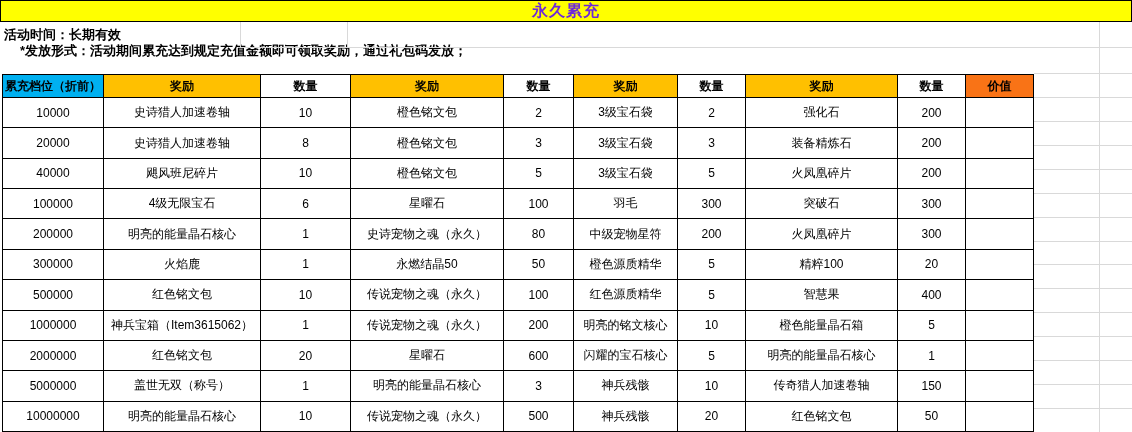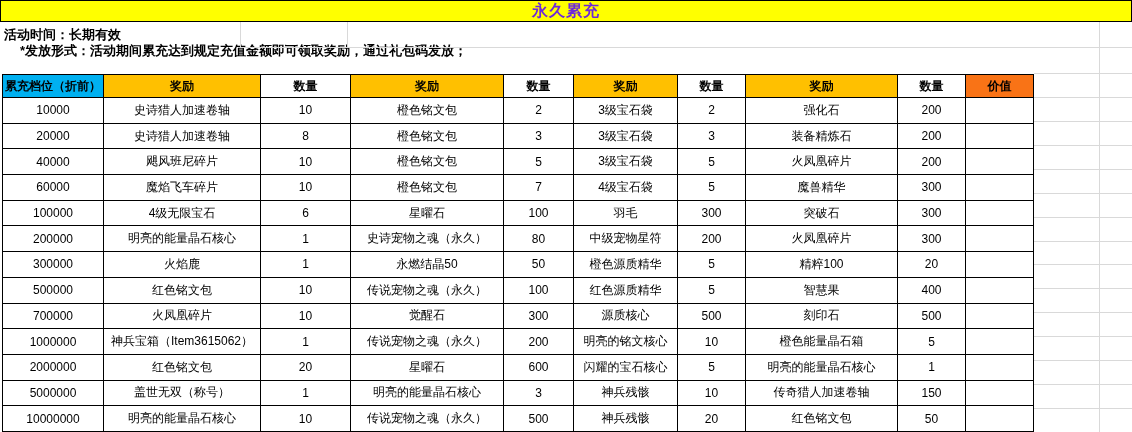--- a/index.html
+++ b/index.html
@@ -105,32 +105,20 @@
         <td>10</td>
         <td>橙色铭文包</td>
         <td>5</td>
         <td>3级宝石袋</td>
         <td>5</td>
         <td>火凤凰碎片</td>
         <td>200</td>
         <td></td>
       </tr>
       <tr>
-        <td>60000</td>
-        <td>魔焰飞车碎片</td>
-        <td>10</td>
-        <td>橙色铭文包</td>
-        <td>7</td>
-        <td>4级宝石袋</td>
-        <td>5</td>
-        <td>魔兽精华</td>
-        <td>300</td>
-        <td></td>
-      </tr>
-      <tr>
         <td>100000</td>
         <td>4级无限宝石</td>
         <td>6</td>
         <td>星曜石</td>
         <td>100</td>
         <td>羽毛</td>
         <td>300</td>
         <td>突破石</td>
         <td>300</td>
         <td></td>
@@ -165,32 +153,20 @@
         <td>10</td>
         <td>传说宠物之魂（永久）</td>
         <td>100</td>
         <td>红色源质精华</td>
         <td>5</td>
         <td>智慧果</td>
         <td>400</td>
         <td></td>
       </tr>
       <tr>
-        <td>700000</td>
-        <td>火凤凰碎片</td>
-        <td>10</td>
-        <td>觉醒石</td>
-        <td>300</td>
-        <td>源质核心</td>
-        <td>500</td>
-        <td>刻印石</td>
-        <td>500</td>
-        <td></td>
-      </tr>
-      <tr>
         <td>1000000</td>
         <td>神兵宝箱（Item3615062）</td>
         <td>1</td>
         <td>传说宠物之魂（永久）</td>
         <td>200</td>
         <td>明亮的铭文核心</td>
         <td>10</td>
         <td>橙色能量晶石箱</td>
         <td>5</td>
         <td></td>

